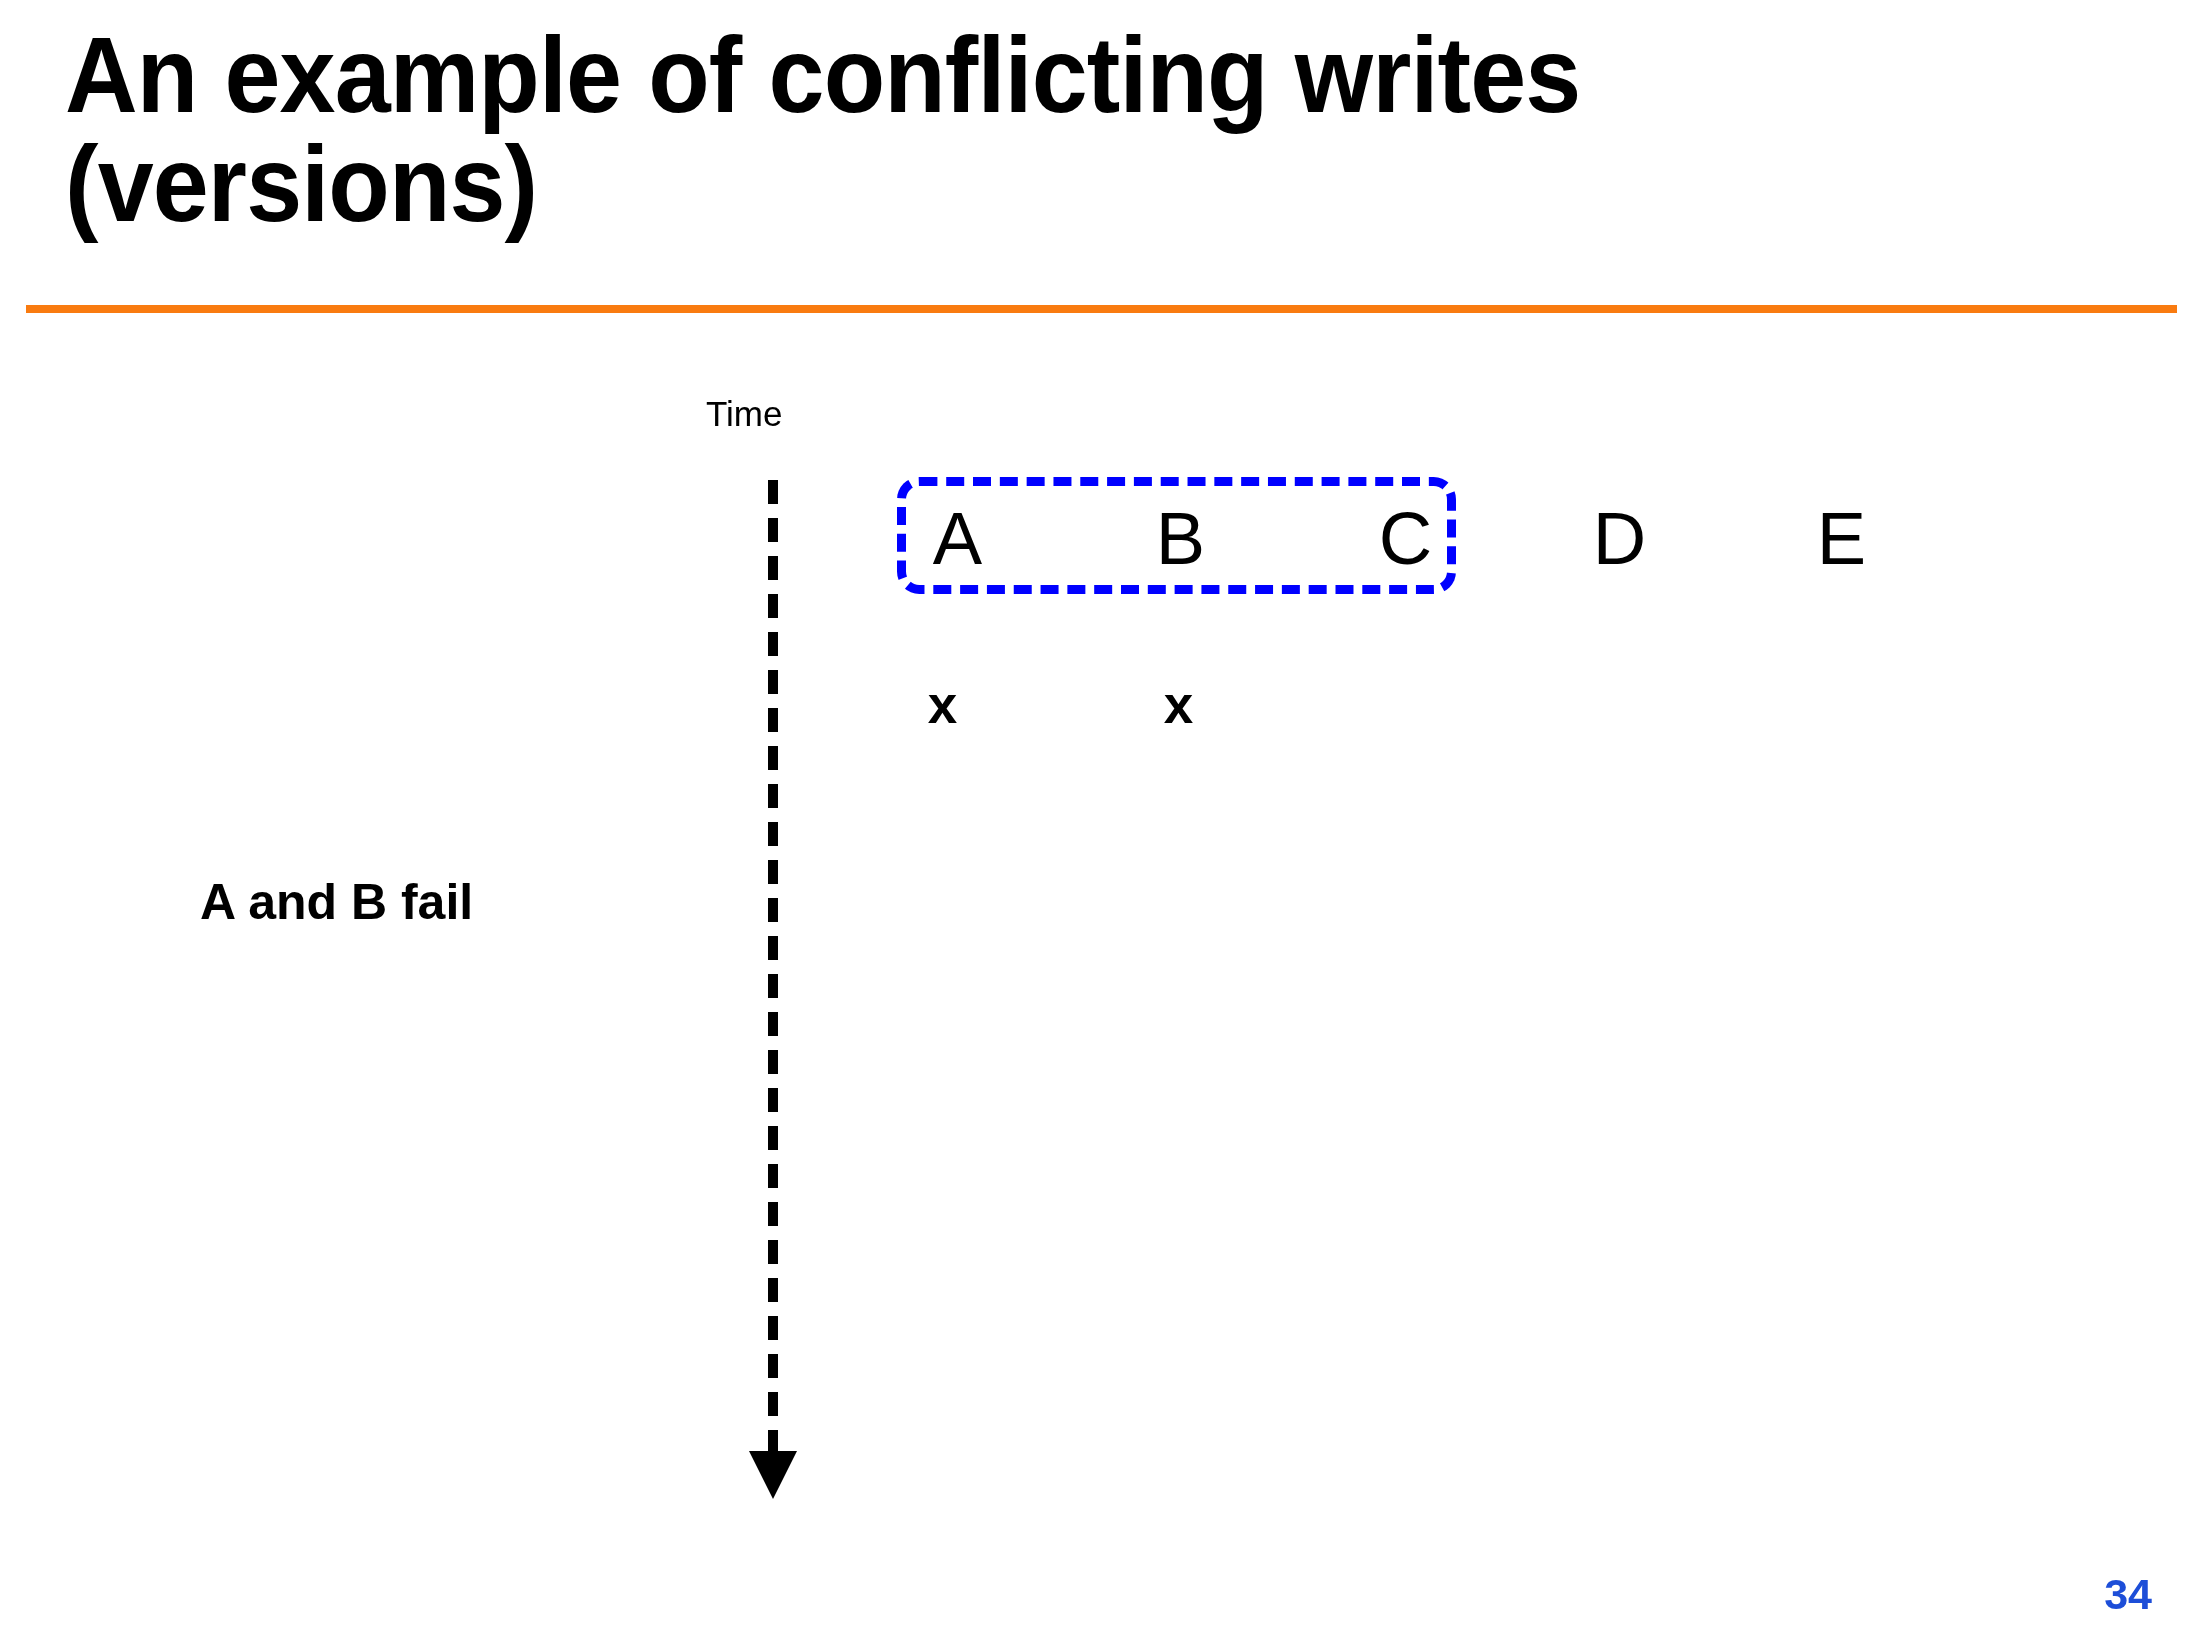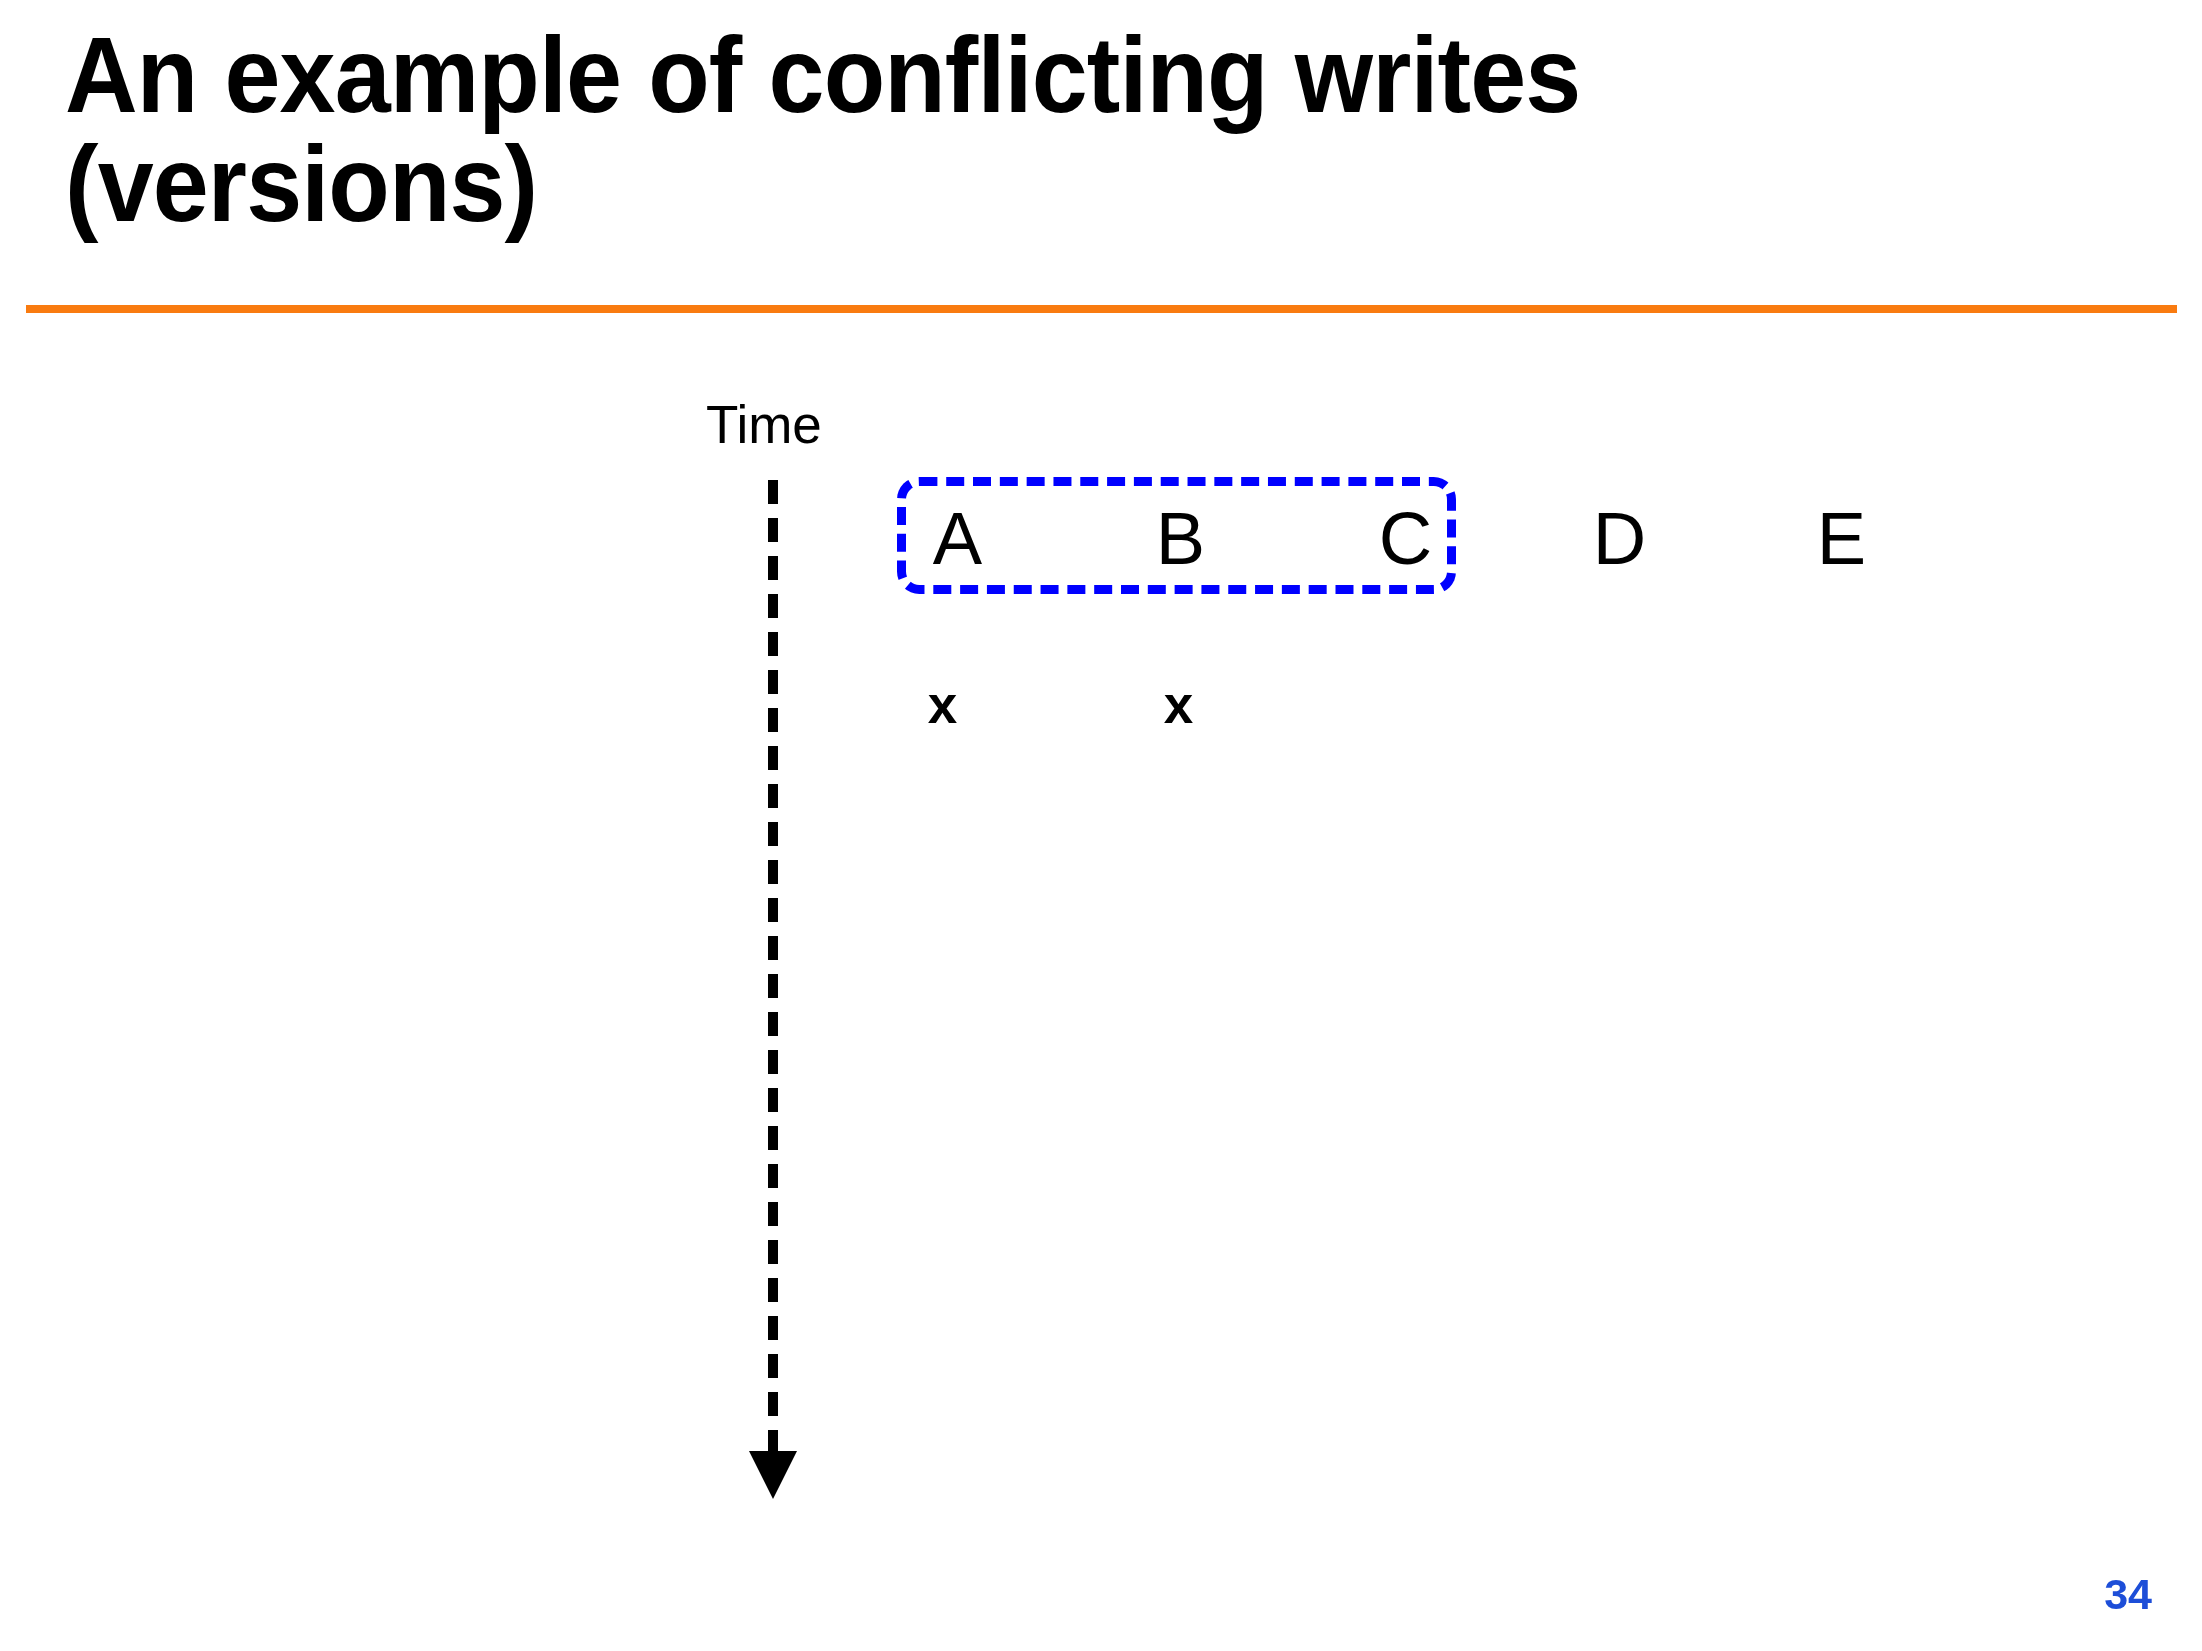--- a/index.html
+++ b/index.html
@@ -52,21 +52,21 @@
     position: absolute;
     color: #000000;
     font-weight: 700;
     white-space: nowrap;
   }
 
   #time-label {
     position: absolute;
     left: 706px;
     top: 394px;
-    font-size: 53px;
+    font-size: 35px;
     font-weight: 400;
     color: #000000;
     white-space: nowrap;
   }
 
   #pref-heading {
     position: absolute;
     left: 927px;
     top: 360px;
     font-size: 62px;
@@ -177,20 +177,21 @@
   <div id="title">An example of conflicting writes
 (versions)</div>
 
   <div id="title-rule"></div>
 
   <div id="time-label">Time</div>
 
 
 
 
+  <div class="lbl" id="fail-label">A and B fail</div>
 
   <div id="quorum-box"></div>
 
   <div class="node" style="left:910px;">A</div>
   <div class="node" style="left:1133px;">B</div>
   <div class="node" style="left:1358px;">C</div>
   <div class="node" style="left:1572px;">D</div>
   <div class="node" style="left:1794px;">E</div>
 
   <div class="xmark" style="left:895px;">x</div>

